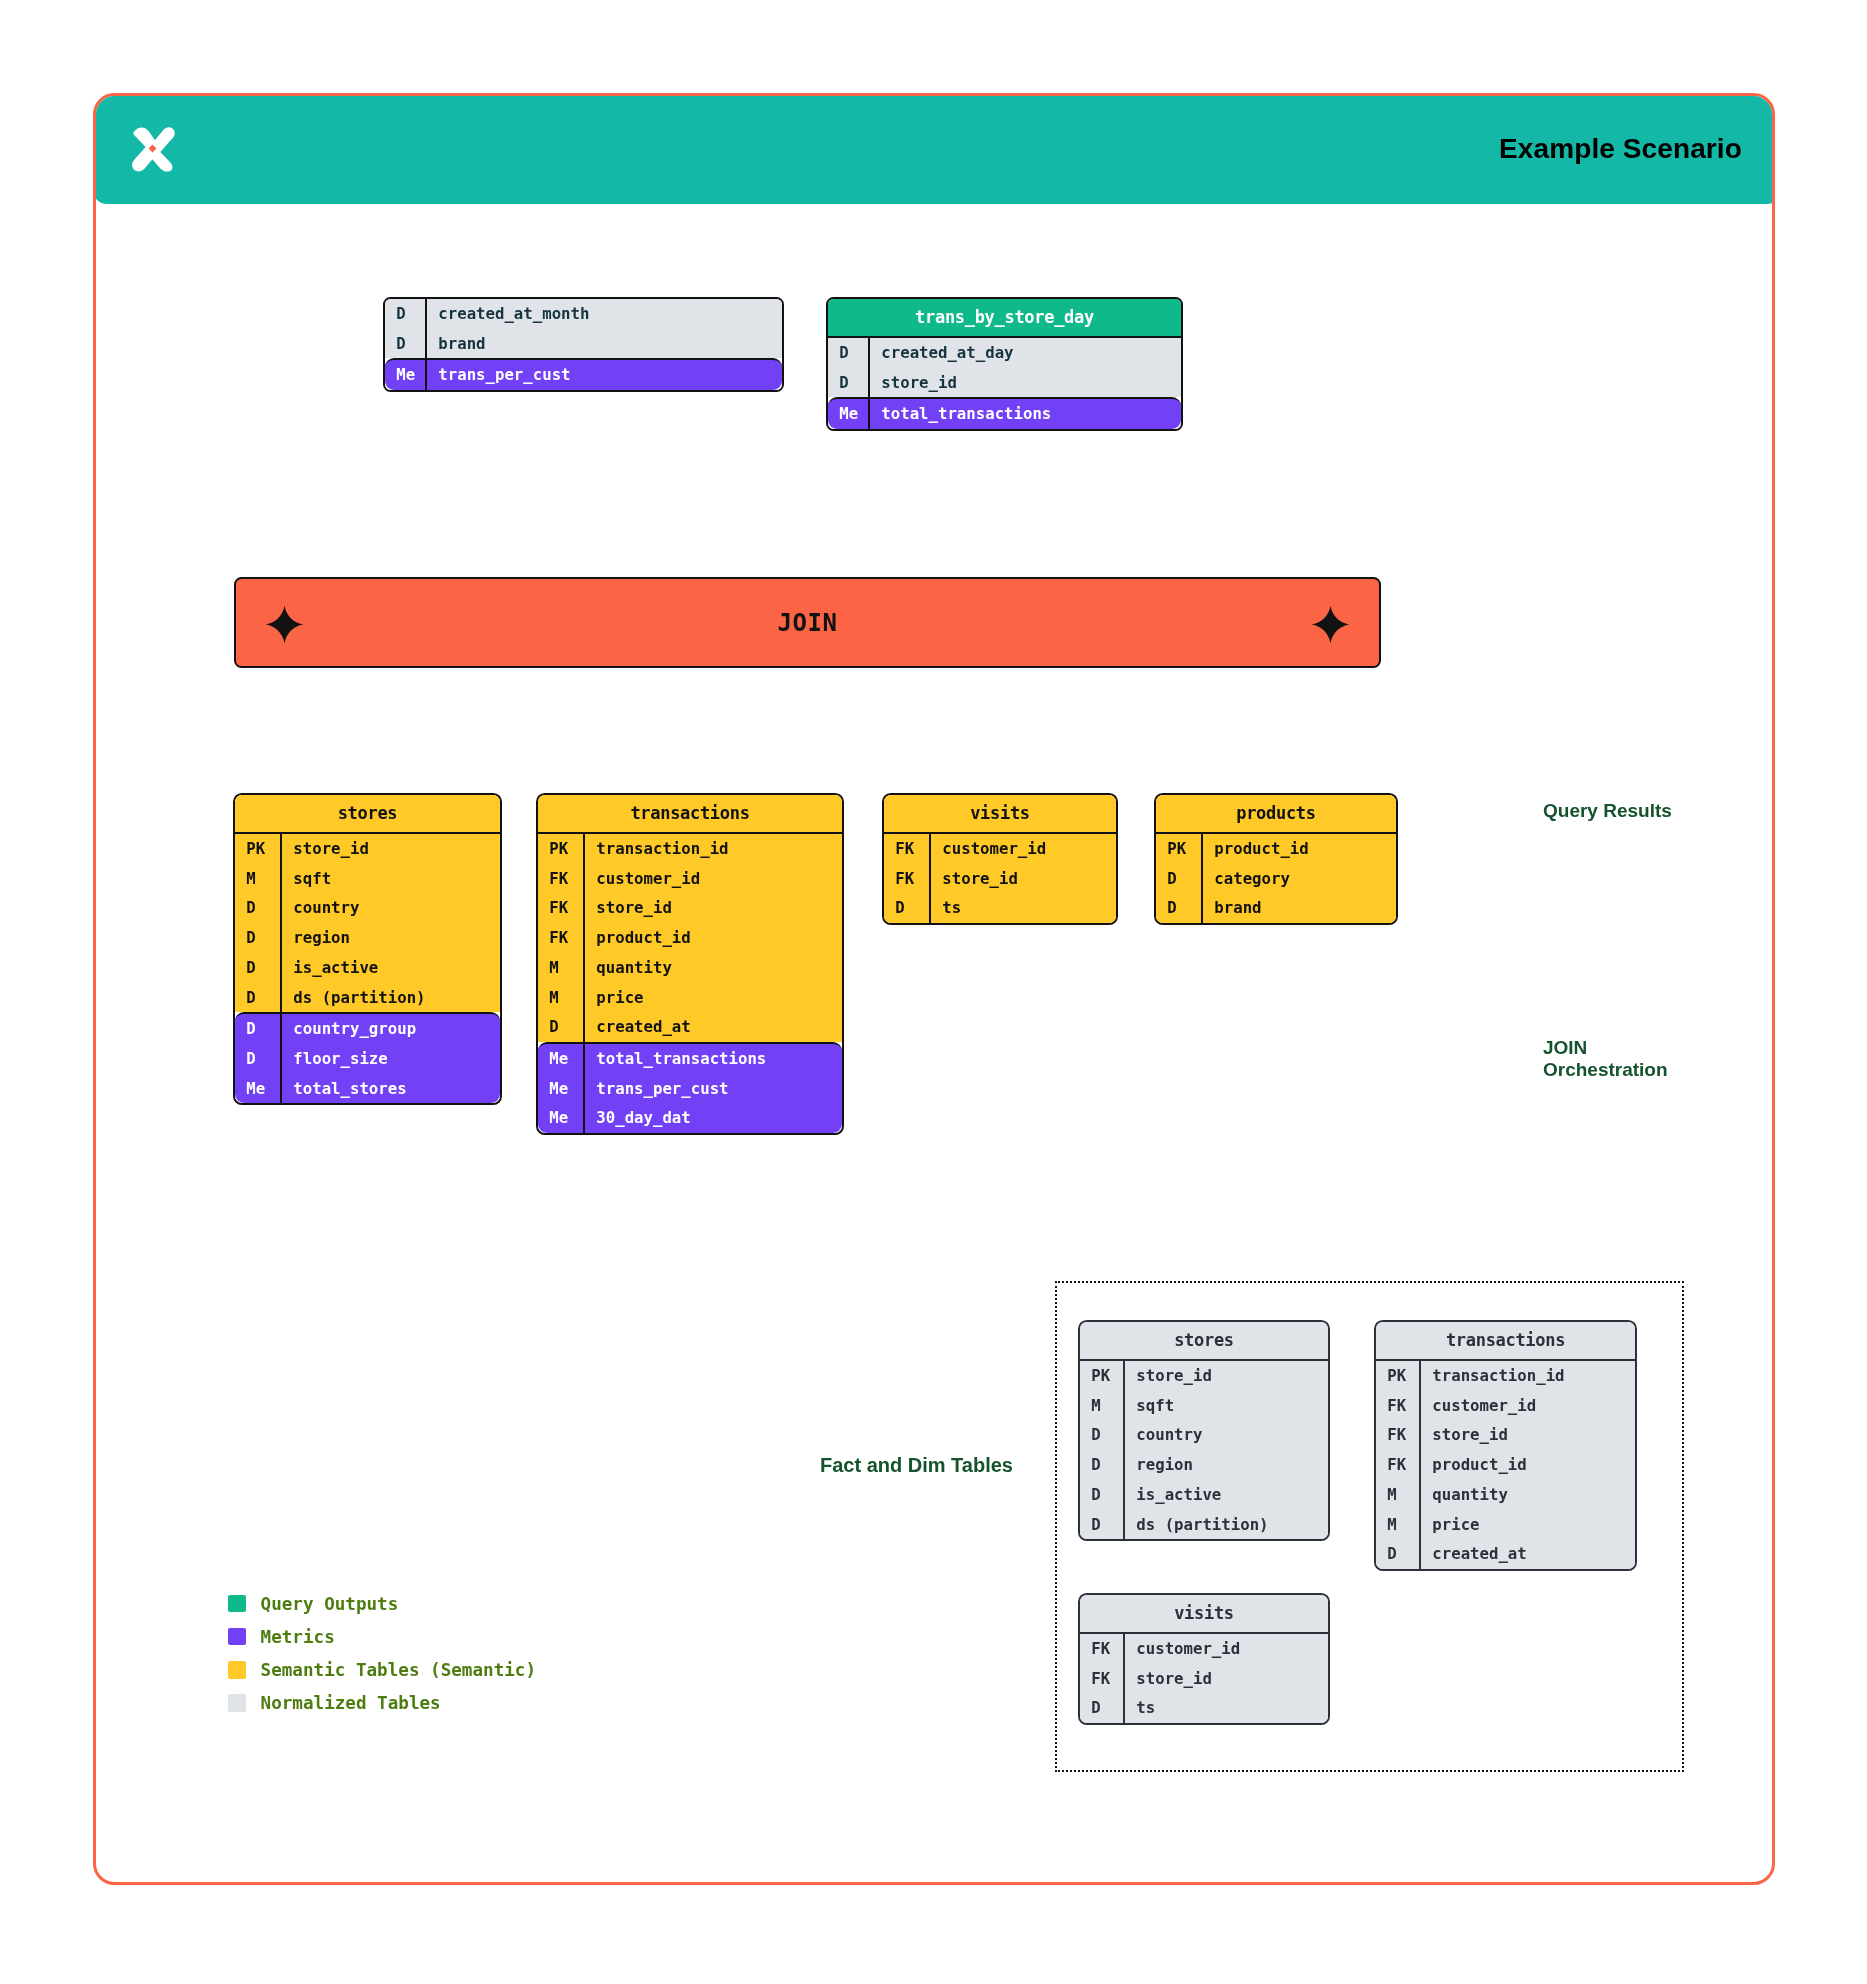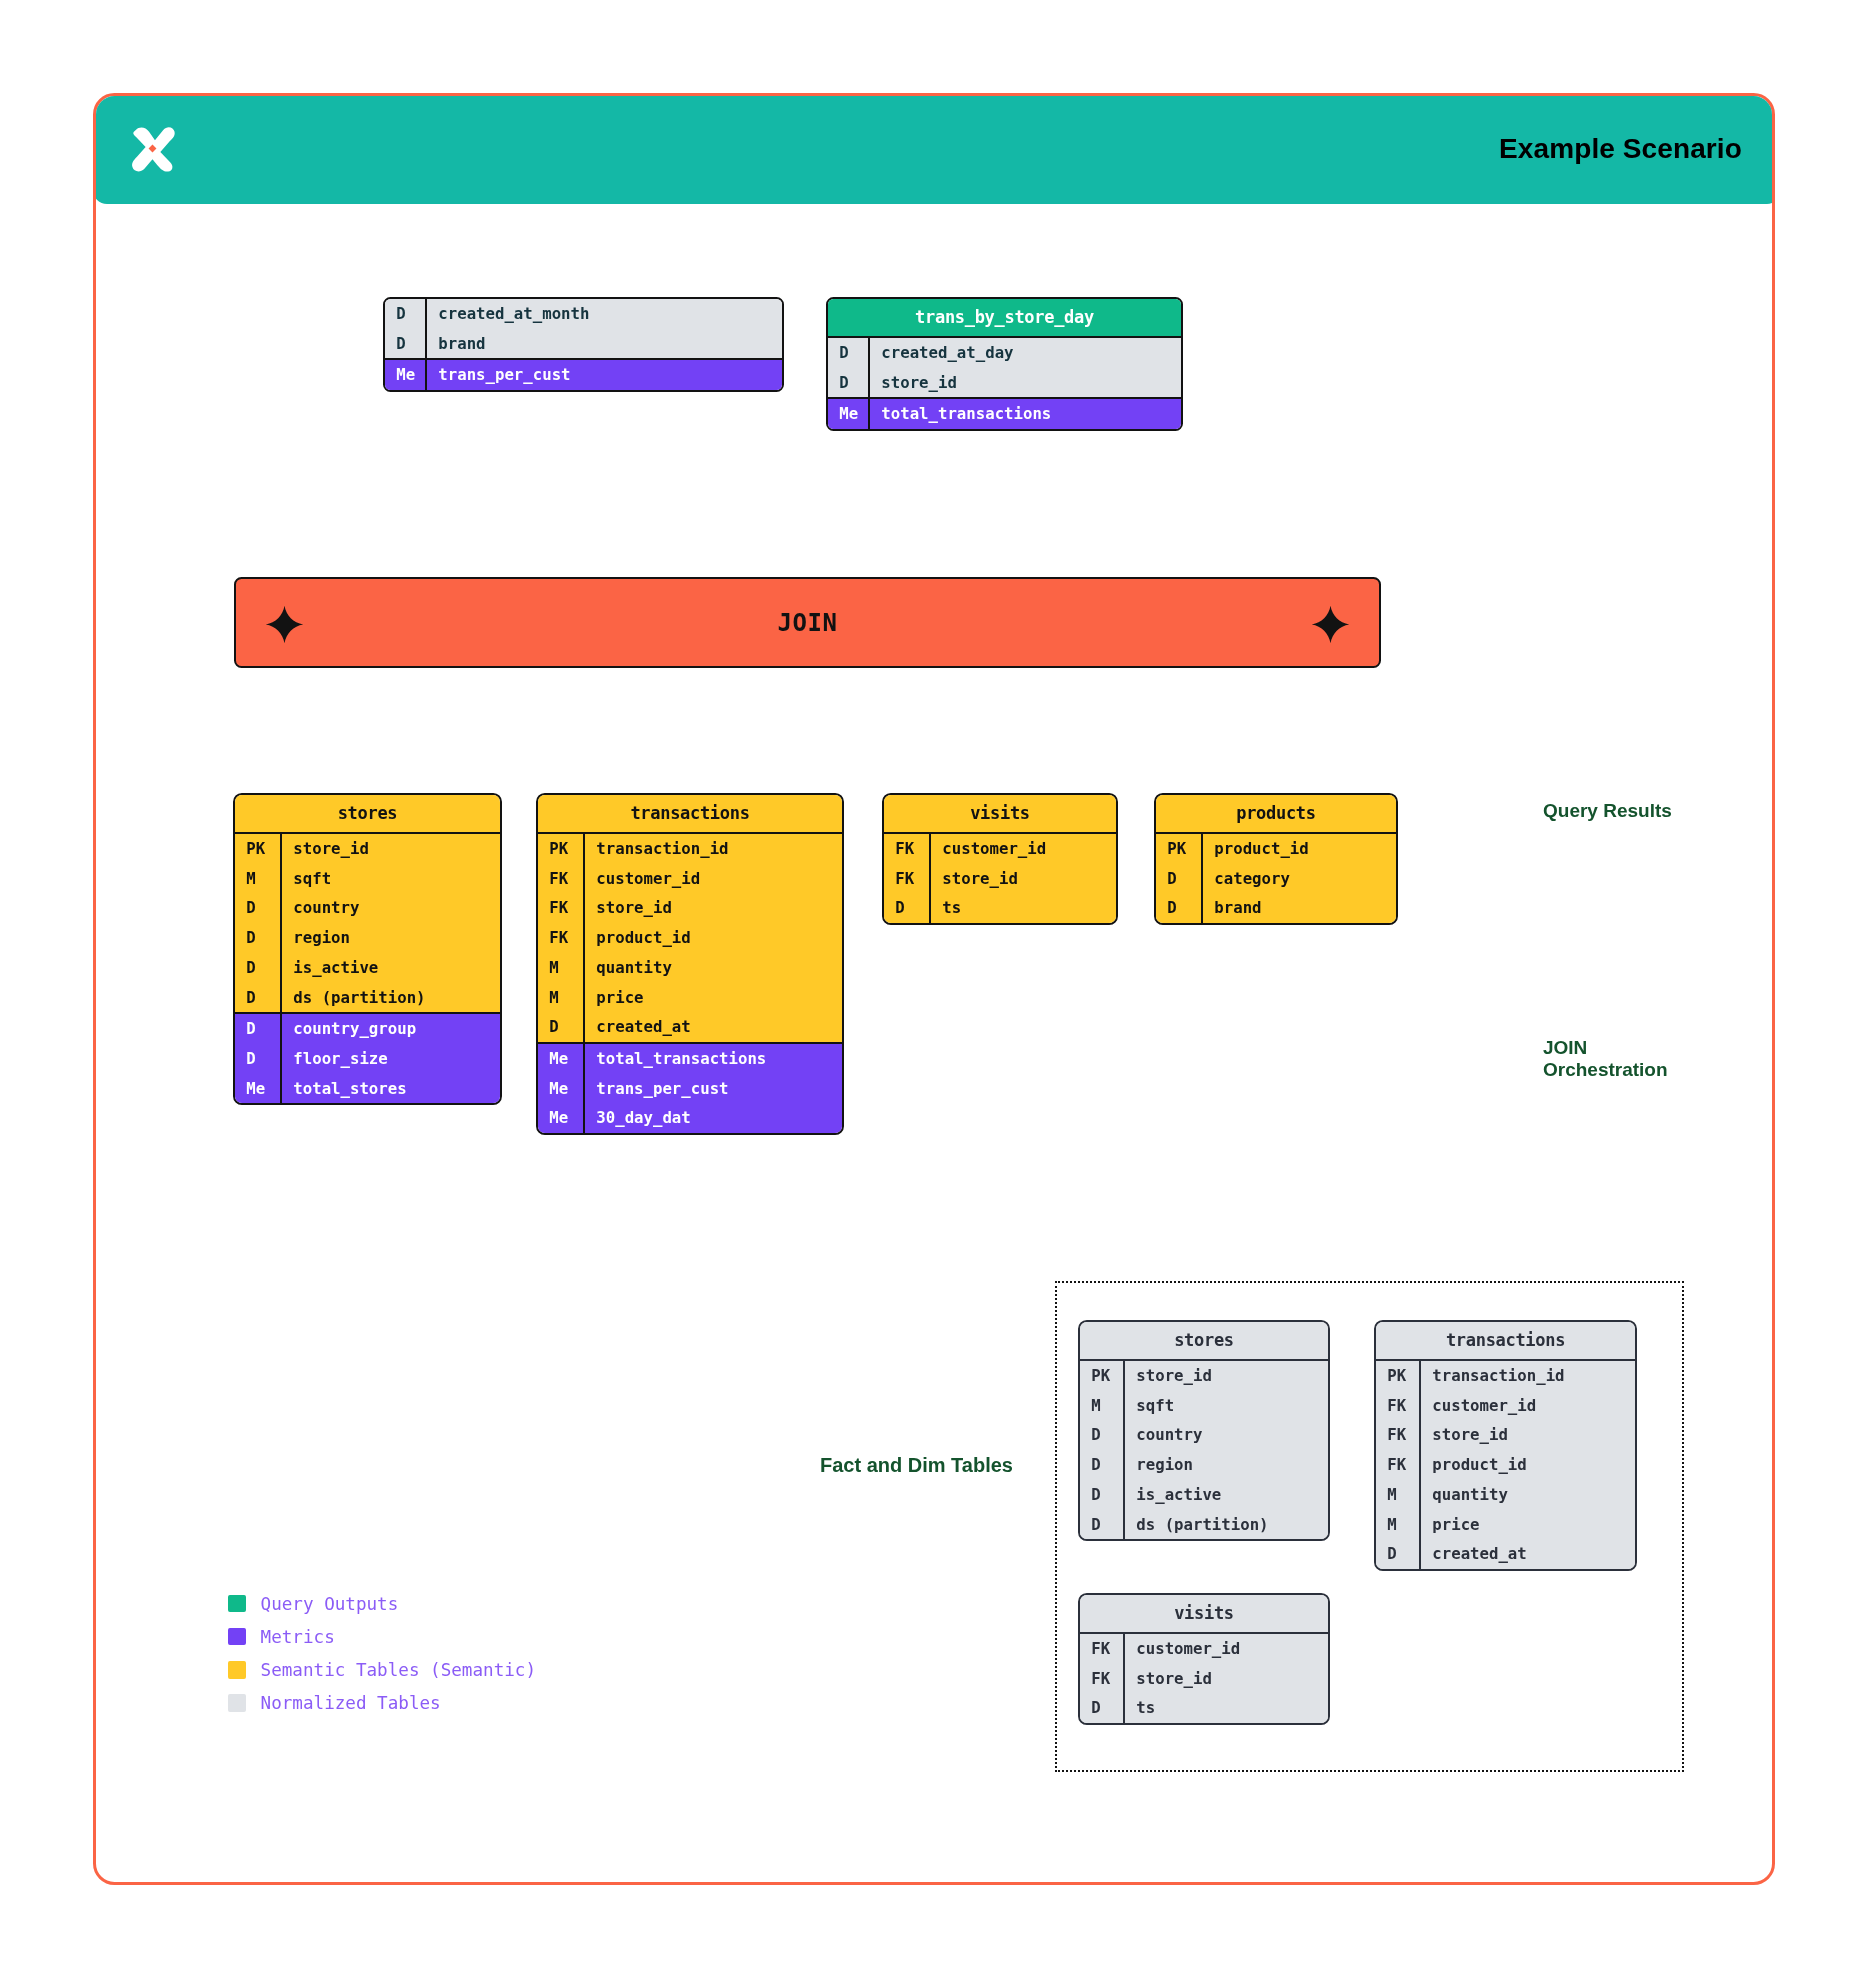--- a/index.html
+++ b/index.html
@@ -73,21 +73,21 @@
     padding: 7px 0 7px 11.3px;
     border-right: 2.5px solid #121212;
     align-self: stretch;
     display: flex; align-items: center;
   }
   .tbl .row .v {
     flex: 1 1 auto;
     padding: 7px 11.3px 7px 11.3px;
     white-space: nowrap;
   }
-  .tbl .sect + .sect { border-top: 2.5px solid #121212; }
+  .tbl .sect + .sect { border-top: 2.5px solid #121212; border-radius: 9px; }
 
   
   .tbl-green .thead { background: #0FB98A; color: #ffffff; }
   .tbl-green .sect-dim { background: #E0E3E7; color: #16343F; }
   .tbl-green .sect-met { background: #7341F5; color: #ffffff; }
   .tbl-green .row .k { width: 42px; }
 
   
   .tbl-yellow { border-radius: 8.8px; }
   .tbl-yellow .thead { background: #FFC928; color: #121212; border-bottom: 2.5px solid #121212; }
@@ -135,21 +135,21 @@
     display: flex; align-items: center;
     margin-bottom: 8.2px;
     height: 25px;
   }
   .legend-sw {
     width: 17.6px; height: 17.6px; border-radius: 1.9px;
     margin-right: 15px; flex: 0 0 auto;
   }
   .legend-tx {
     font-family: "DejaVu Sans Mono", monospace;
-    font-size: 17.6px; font-weight: 400; color: #8b5cf6;
+    font-size: 17.6px; font-weight: 700; color: #4d7c0f;
     white-space: nowrap;
   }
 
   svg.overlay { position: absolute; left: 0; top: 0; width: 1868px; height: 1985px; pointer-events: none; }
 </style>
 </head>
 <body>
 
 <div id="stage">
 

